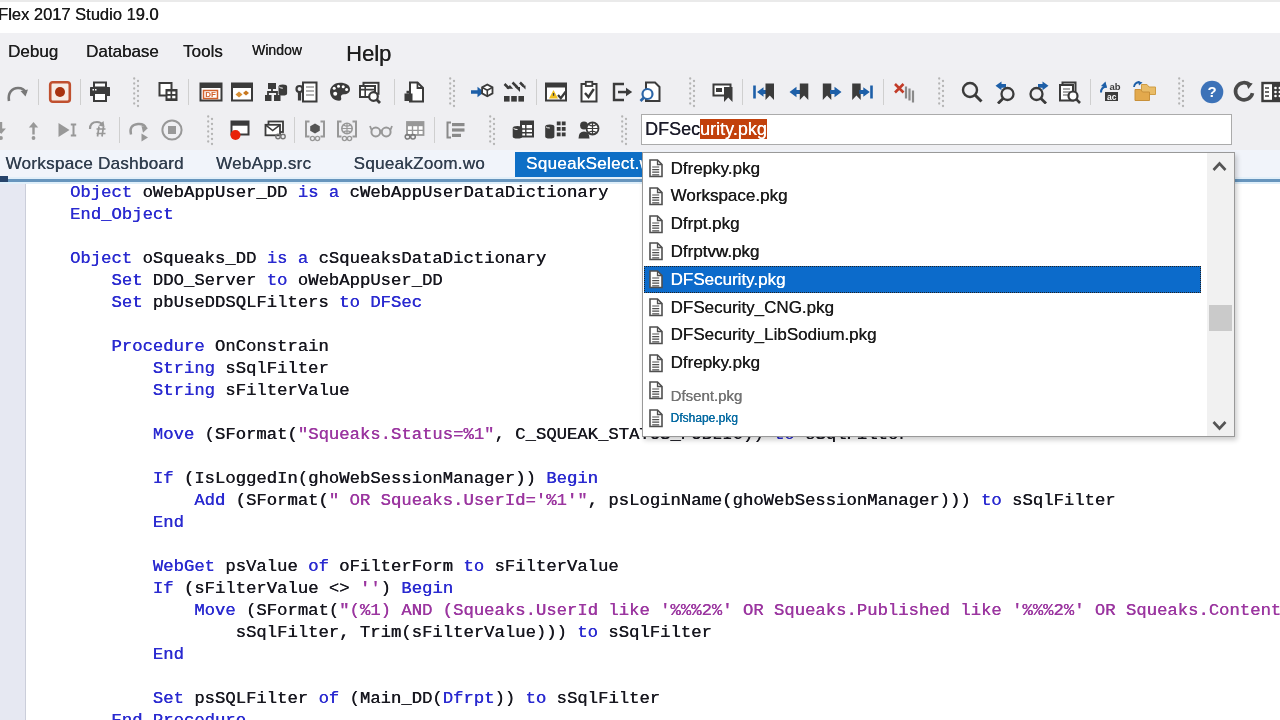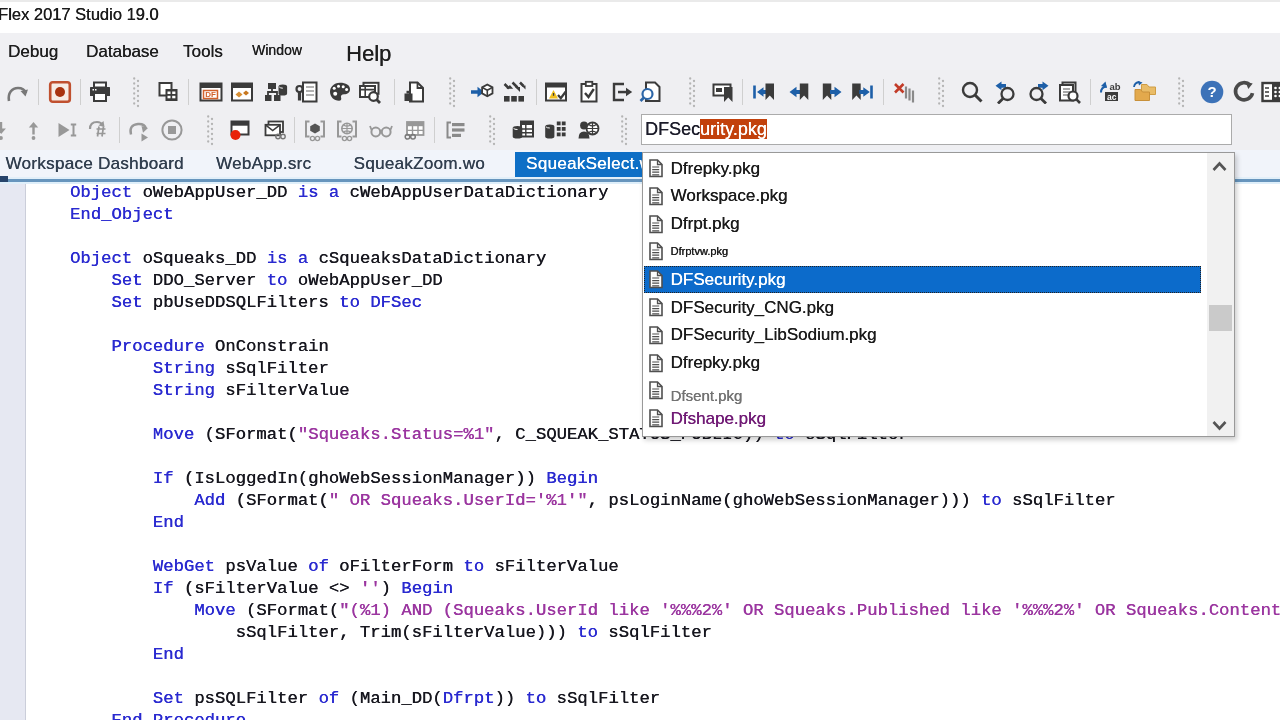--- a/index.html
+++ b/index.html
@@ -469,21 +469,21 @@
     <path d="M1 1 h7.5 l4.5 4.5 V17.5 H1 Z" fill="#fdfdfd" stroke="#4f4f4f" stroke-width="1.6"></path>
     <path d="M8.5 1 v4.5 H13" fill="none" stroke="#4f4f4f" stroke-width="1.3"></path>
     <path d="M3.2 8 h7 M3.2 10.6 h7 M3.2 13.2 h7 M3.2 15.8 h7" stroke="#4f4f4f" stroke-width="1.2"></path>
   </svg>
 <div class="ab th" style="left:670.5px;top:210.1px;height:27.8px;line-height:27.8px;font-size:17px;color:#1b1b1b">Dfrpt.pkg</div>
 <svg class="ic" style="left:648.5px;top:242.3px" width="14" height="19" viewBox="0 0 14 19">
     <path d="M1 1 h7.5 l4.5 4.5 V17.5 H1 Z" fill="#fdfdfd" stroke="#4f4f4f" stroke-width="1.6"></path>
     <path d="M8.5 1 v4.5 H13" fill="none" stroke="#4f4f4f" stroke-width="1.3"></path>
     <path d="M3.2 8 h7 M3.2 10.6 h7 M3.2 13.2 h7 M3.2 15.8 h7" stroke="#4f4f4f" stroke-width="1.2"></path>
   </svg>
-<div class="ab th" style="left:670.5px;top:237.9px;height:27.8px;line-height:27.8px;font-size:11px;color:#1b1b1b">Dfrptvw.pkg</div>
+<div class="ab th" style="left:670.5px;top:237.9px;height:27.8px;line-height:27.8px;font-size:17px;color:#1b1b1b">Dfrptvw.pkg</div>
 <div class="ab" style="left:643.5px;top:265.7px;width:557.5px;height:27.8px;background:#0c6bcb;outline:1px dotted #222;outline-offset:-1px"></div>
 <svg class="ic" style="left:648.5px;top:270.1px" width="14" height="19" viewBox="0 0 14 19">
     <path d="M1 1 h7.5 l4.5 4.5 V17.5 H1 Z" fill="#fdfdfd" stroke="#4f4f4f" stroke-width="1.6"></path>
     <path d="M8.5 1 v4.5 H13" fill="none" stroke="#4f4f4f" stroke-width="1.3"></path>
     <path d="M3.2 8 h7 M3.2 10.6 h7 M3.2 13.2 h7 M3.2 15.8 h7" stroke="#4f4f4f" stroke-width="1.2"></path>
   </svg>
 <div class="ab th" style="left:670.5px;top:265.7px;height:27.8px;line-height:27.8px;font-size:17px;color:#fff">DFSecurity.pkg</div>
 <svg class="ic" style="left:648.5px;top:297.9px" width="14" height="19" viewBox="0 0 14 19">
     <path d="M1 1 h7.5 l4.5 4.5 V17.5 H1 Z" fill="#fdfdfd" stroke="#4f4f4f" stroke-width="1.6"></path>
     <path d="M8.5 1 v4.5 H13" fill="none" stroke="#4f4f4f" stroke-width="1.3"></path>
@@ -506,20 +506,20 @@
     <path d="M1 1 h7.5 l4.5 4.5 V17.5 H1 Z" fill="#fdfdfd" stroke="#4f4f4f" stroke-width="1.6"></path>
     <path d="M8.5 1 v4.5 H13" fill="none" stroke="#4f4f4f" stroke-width="1.3"></path>
     <path d="M3.2 8 h7 M3.2 10.6 h7 M3.2 13.2 h7 M3.2 15.8 h7" stroke="#4f4f4f" stroke-width="1.2"></path>
   </svg>
 <div class="ab th" style="left:670.5px;top:382px;height:27.8px;line-height:27.8px;font-size:15px;color:#737373">Dfsent.pkg</div>
 <svg class="ic" style="left:648.5px;top:409.1px" width="14" height="19" viewBox="0 0 14 19">
     <path d="M1 1 h7.5 l4.5 4.5 V17.5 H1 Z" fill="#fdfdfd" stroke="#4f4f4f" stroke-width="1.6"></path>
     <path d="M8.5 1 v4.5 H13" fill="none" stroke="#4f4f4f" stroke-width="1.3"></path>
     <path d="M3.2 8 h7 M3.2 10.6 h7 M3.2 13.2 h7 M3.2 15.8 h7" stroke="#4f4f4f" stroke-width="1.2"></path>
   </svg>
-<div class="ab th" style="left:670.5px;top:404.7px;height:27.8px;line-height:27.8px;font-size:17px;color:#701a75">Dfshape.pkg</div>
+<div class="ab th" style="left:670.5px;top:404.7px;height:27.8px;line-height:27.8px;font-size:12px;color:#0369a1">Dfshape.pkg</div>
 <div class="ab" style="left:1207px;top:153.3px;width:26.5px;height:282.5px;background:#f1f1f1"></div>
 <svg class="ic" style="left:1211px;top:160px" width="17" height="14" viewBox="0 0 17 14">
     <path d="M2.5 10 L8.5 3.5 L14.5 10" fill="none" stroke="#555" stroke-width="2.6"></path>
   </svg>
 <svg class="ic" style="left:1211px;top:418px" width="17" height="14" viewBox="0 0 17 14">
     <path d="M2.5 4 L8.5 10.5 L14.5 4" fill="none" stroke="#555" stroke-width="2.6"></path>
   </svg>
 <div class="ab" style="left:1208.5px;top:305px;width:23.5px;height:26px;background:#cacaca"></div>
 </body></html>

